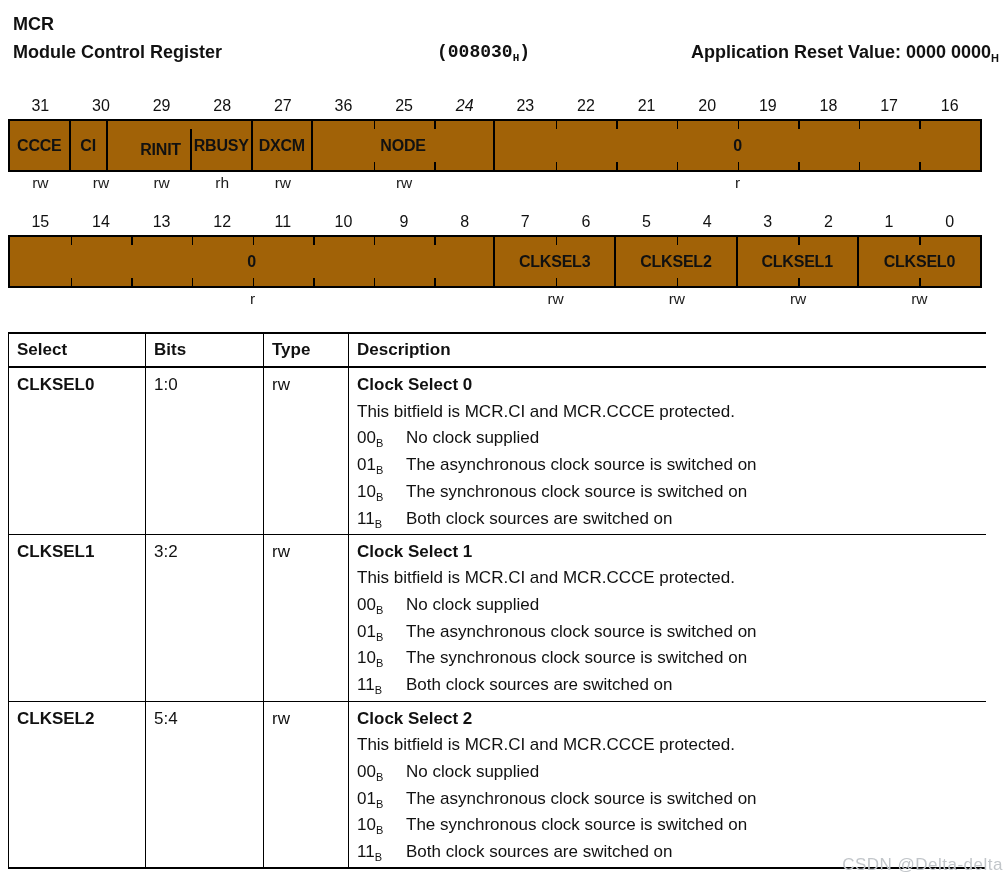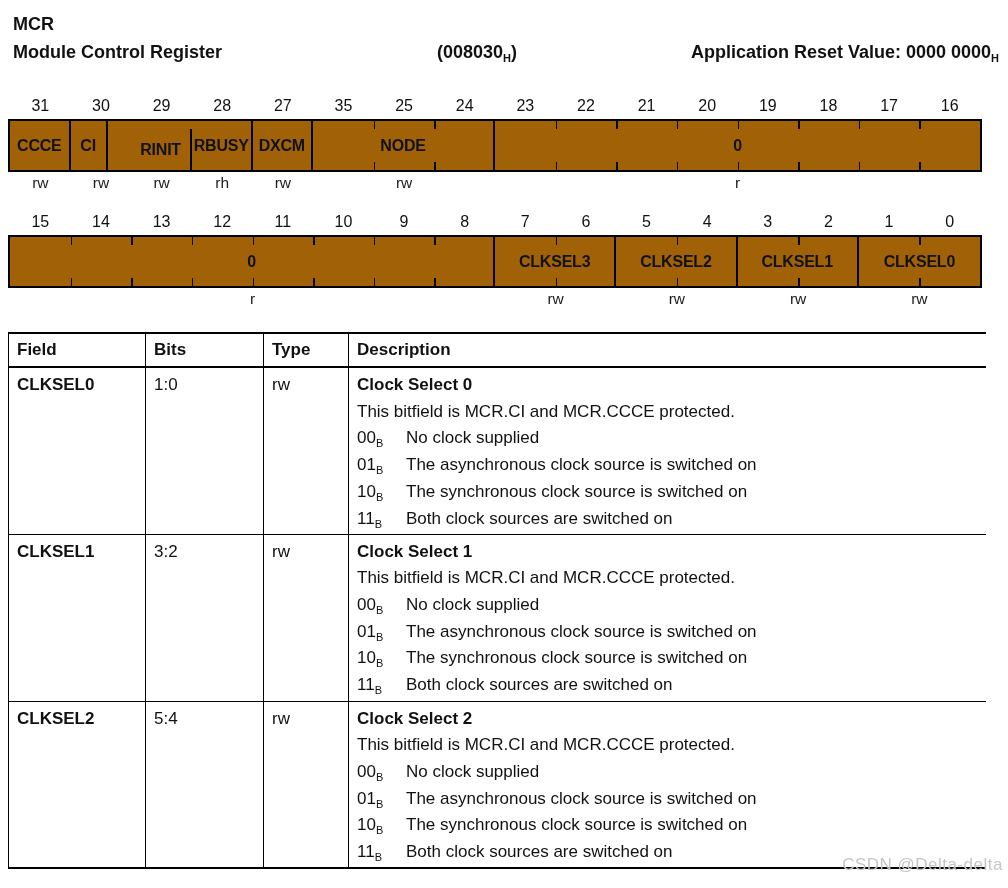--- a/index.html
+++ b/index.html
@@ -4,21 +4,21 @@
 <style>
   html,body{margin:0;padding:0;background:#ffffff;}
   #page{
     position:relative;width:1008px;height:888px;background:#ffffff;
     font-family:"Liberation Sans",sans-serif;color:#111;overflow:hidden;
   }
   
   .reg-short{position:absolute;left:13px;top:12px;font-size:18px;font-weight:bold;line-height:24px;}
   .reg-line{position:absolute;left:0;top:40px;width:1008px;height:24px;}
   .reg-long{position:absolute;left:13px;font-size:18px;font-weight:bold;line-height:24px;}
-  .reg-addr{position:absolute;left:437px;font-size:18px;font-weight:bold;line-height:24px;}
+  .reg-addr{position:absolute;left:437px;font-size:18px;font-weight:bold;line-height:24px;font-family:Liberation Mono, monospace;}
   .reg-reset{position:absolute;right:9px;font-size:18px;font-weight:bold;line-height:24px;}
   sub.sb{font-size:11px;line-height:0;position:relative;top:4px;vertical-align:baseline;font-weight:inherit;}
   
   #bit-diagram{position:absolute;left:0;top:15px;width:1008px;height:310px;}
   .bitnum{position:absolute;height:22px;line-height:22px;text-align:center;font-size:16px;color:#111;}
   .bitbox{position:absolute;left:8px;width:974px;height:53px;border:2px solid #000;box-sizing:border-box;background:#a16207;}
   .bfield{position:absolute;top:0;bottom:0;display:flex;align-items:center;justify-content:center;
           font-weight:bold;font-size:16px;letter-spacing:-0.2px;box-sizing:border-box;}
   .bfield.sep{border-right:2px solid #000;}
   .tick{position:absolute;width:1.5px;background:#000;height:8px;}
@@ -57,23 +57,23 @@
     <span class="reg-addr"><span>(008030</span><sub class="sb">H</sub><span>)</span></span>
     <span class="reg-reset"><span>Application Reset Value: 0000 0000</span><sub class="sb">H</sub></span>
   </div>
 
   <div id="bit-diagram">
       <div class="bitnum" style="left: 10px; top: 80px; width: 60.625px;">31</div>
       <div class="bitnum" style="left: 70.625px; top: 80px; width: 60.625px;">30</div>
       <div class="bitnum" style="left: 131.25px; top: 80px; width: 60.625px;">29</div>
       <div class="bitnum" style="left: 191.875px; top: 80px; width: 60.625px;">28</div>
       <div class="bitnum" style="left: 252.5px; top: 80px; width: 60.625px;">27</div>
-      <div class="bitnum" style="left: 313.125px; top: 80px; width: 60.625px;">35</div>
+      <div class="bitnum" style="left: 313.125px; top: 80px; width: 60.625px;">36</div>
       <div class="bitnum" style="left: 373.75px; top: 80px; width: 60.625px;">25</div>
-      <div class="bitnum" style="left: 434.375px; top: 80px; width: 60.625px;">24</div>
+      <div class="bitnum" style="left: 434.375px; top: 80px; width: 60.625px; font-style: italic;">24</div>
       <div class="bitnum" style="left: 495px; top: 80px; width: 60.625px;">23</div>
       <div class="bitnum" style="left: 555.625px; top: 80px; width: 60.625px;">22</div>
       <div class="bitnum" style="left: 616.25px; top: 80px; width: 60.625px;">21</div>
       <div class="bitnum" style="left: 676.875px; top: 80px; width: 60.625px;">20</div>
       <div class="bitnum" style="left: 737.5px; top: 80px; width: 60.625px;">19</div>
       <div class="bitnum" style="left: 798.125px; top: 80px; width: 60.625px;">18</div>
       <div class="bitnum" style="left: 858.75px; top: 80px; width: 60.625px;">17</div>
       <div class="bitnum" style="left: 919.375px; top: 80px; width: 60.625px;">16</div>
       <div class="access" style="left: 10px; width: 60.625px; top: 159px;">rw</div>
       <div class="access" style="left: 70.625px; width: 60.625px; top: 159px;">rw</div>
@@ -187,21 +187,21 @@
 
   <table id="field-table">
     <colgroup>
       <col style="width:137px">
         <col style="width:118px">
         <col style="width:85px">
         <col style="width:637px">
     </colgroup>
     <tbody id="ft-body">
         <tr>
-          <th class="c-field">Field</th>
+          <th class="c-field">Select</th>
           <th class="c-bits">Bits</th>
           <th class="c-type">Type</th>
           <th class="c-desc">Description</th>
         </tr>
         <tr class="row-clksel">
           <td class="c-field">CLKSEL0</td>
           <td class="c-bits">1:0</td>
           <td class="c-type">rw</td>
           <td class="c-desc">
             <div class="desc-title">Clock Select 0</div>

